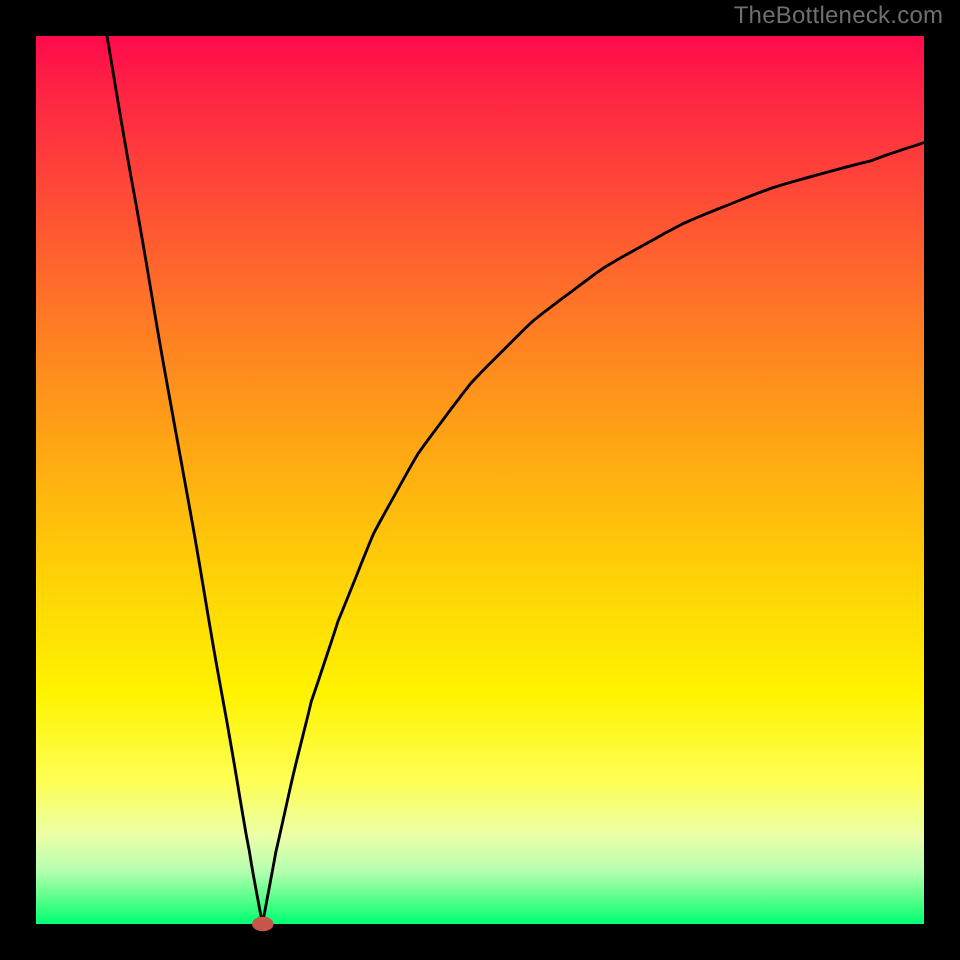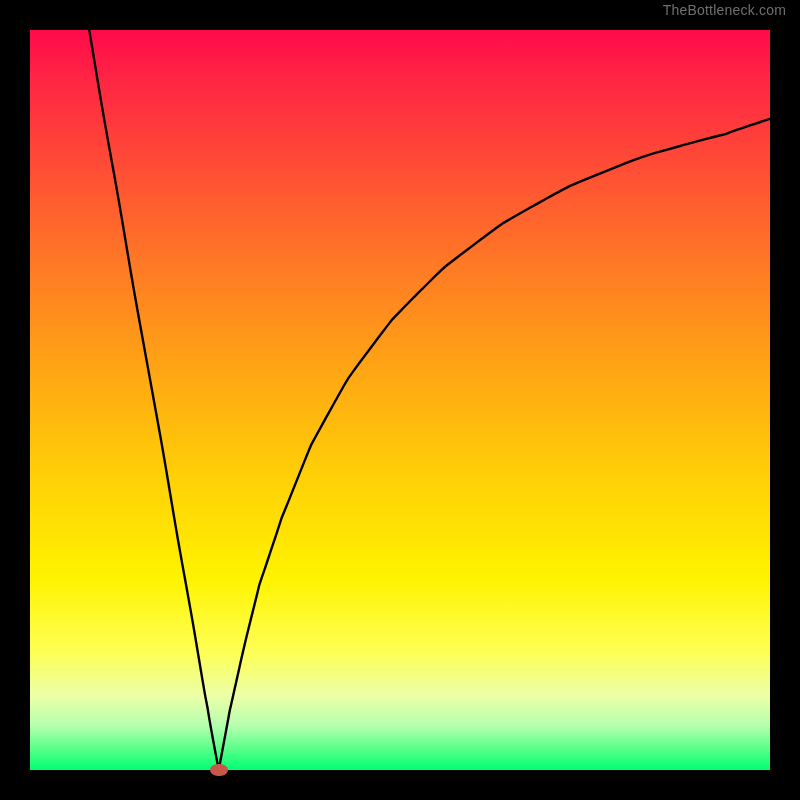--- a/index.html
+++ b/index.html
@@ -15,21 +15,21 @@
     position: relative;
     width: 800px;
     height: 800px;
     background: #000;
   }
   .watermark {
     position: absolute;
     top: 2px;
     right: 14px;
     color: #6f6f6f;
-    font-size: 14px;
+    font-size: 20px;
     letter-spacing: 0.2px;
     font-weight: 500;
     z-index: 5;
   }
   .plot {
     position: absolute;
     left: 30px;
     top: 30px;
     width: 740px;
     height: 740px;

